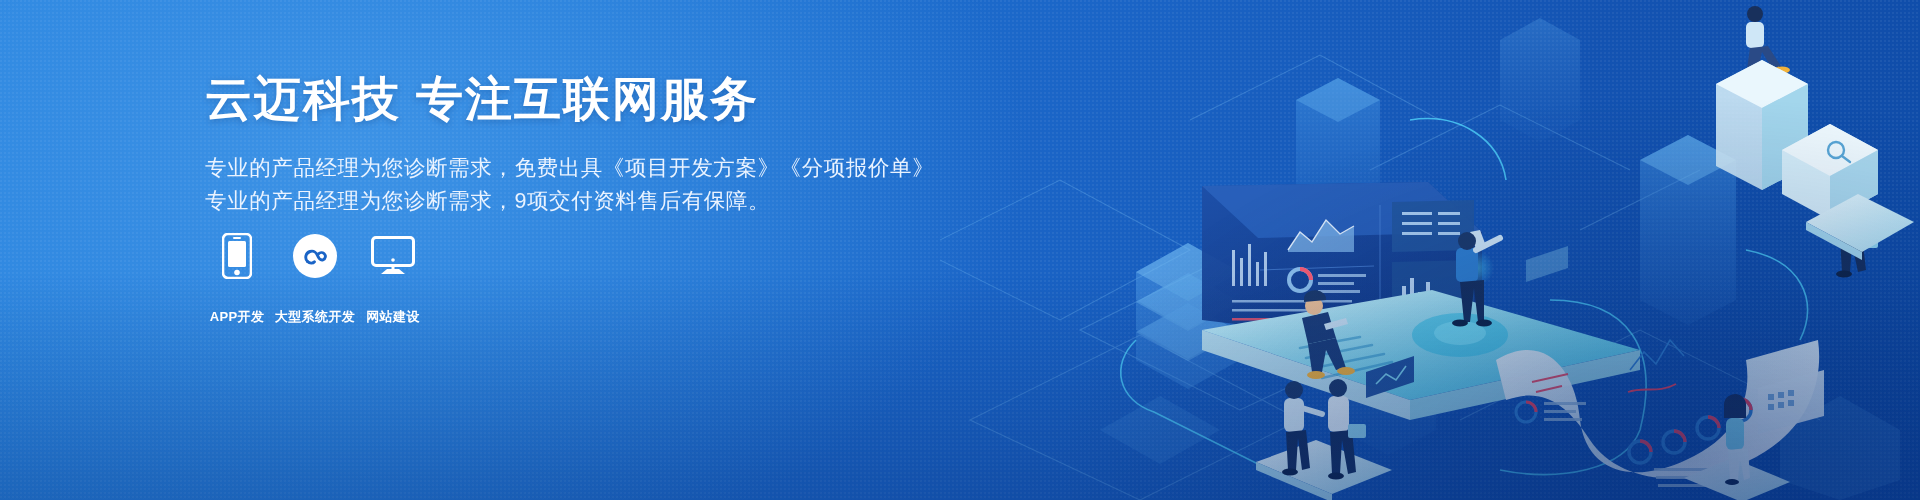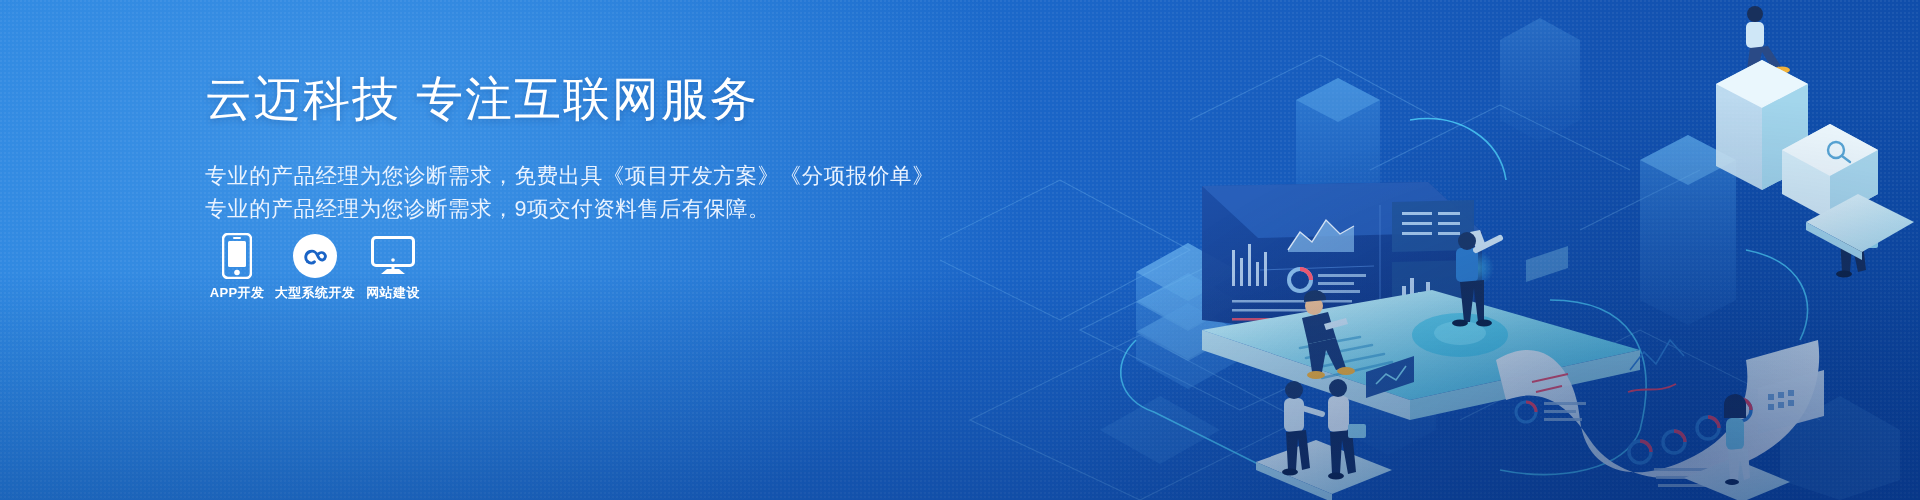--- a/index.html
+++ b/index.html
@@ -44,30 +44,30 @@
   
   #text-block {
     position: absolute;
     left: 205px;
     top: 72px;
     width: 700px;
   }
 
   #headline {
     font-size: 47px;
-    font-weight: 400;
+    font-weight: 700;
     color: #ffffff;
     letter-spacing: 2px;
     line-height: 1.15;
     white-space: nowrap;
     text-shadow: 0 2px 6px rgba(5,40,100,0.25);
   }
 
   #subtitle {
-    margin-top: 34px;
+    margin-top: 26px;
     color: #eaf3ff;
     font-size: 21.5px;
     line-height: 33px;
     letter-spacing: 0.6px;
     font-weight: 400;
     white-space: nowrap;
   }
   #subtitle .sub-line { display: block; }
 
   
@@ -90,21 +90,21 @@
 
   .service-icon {
     height: 48px;
     display: flex;
     align-items: center;
     justify-content: center;
   }
   .service-icon svg { display: block; }
 
   .service-label {
-    margin-top: 4px;
+    margin-top: 28px;
     font-size: 13px;
     font-weight: 700;
     color: #ffffff;
     letter-spacing: 0.4px;
     white-space: nowrap;
   }
 
   
   #illustration {
     position: absolute;

